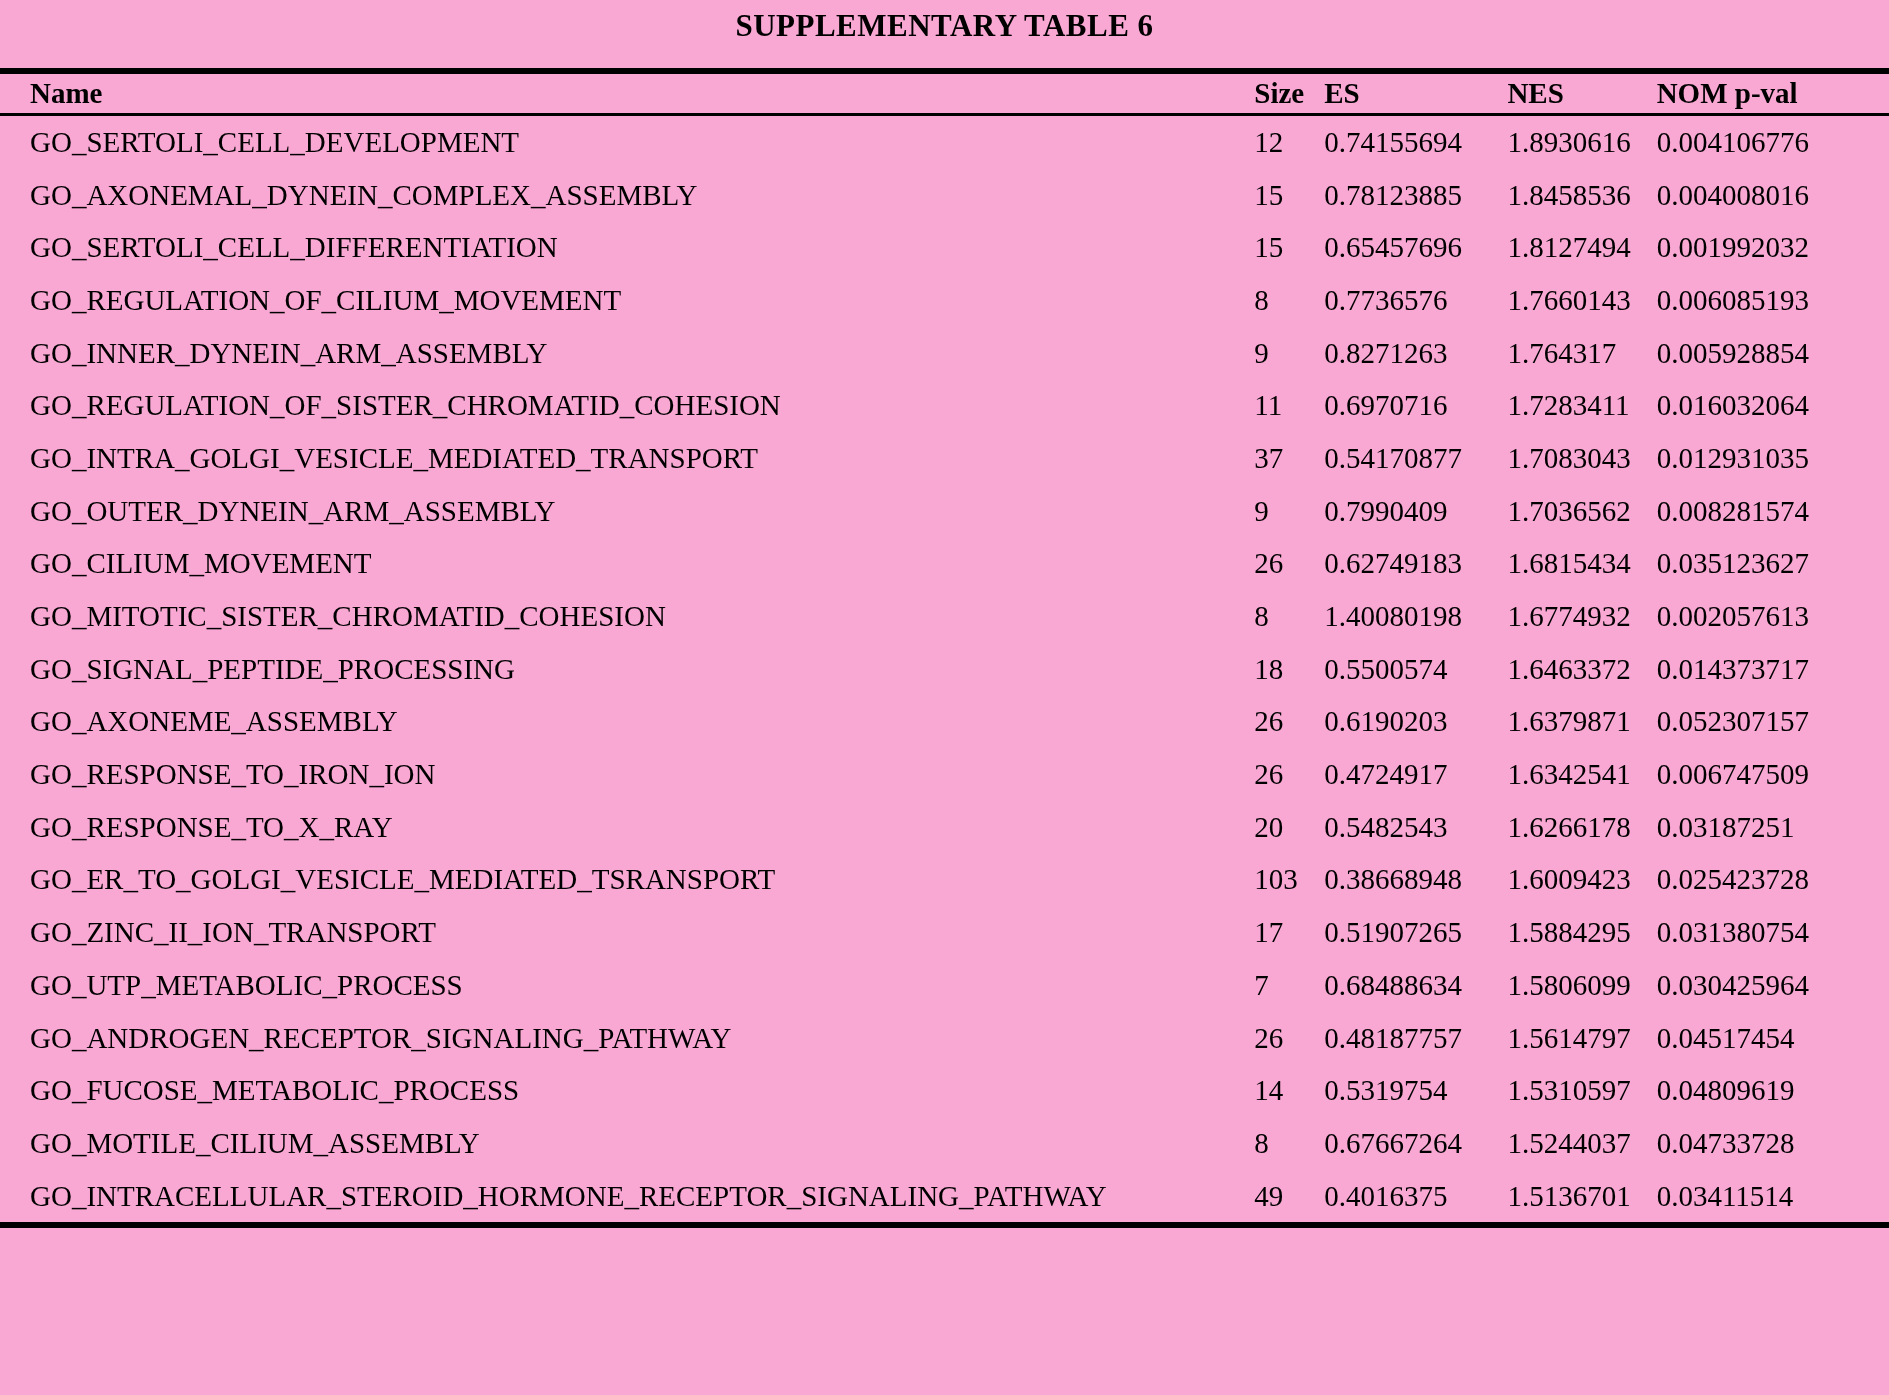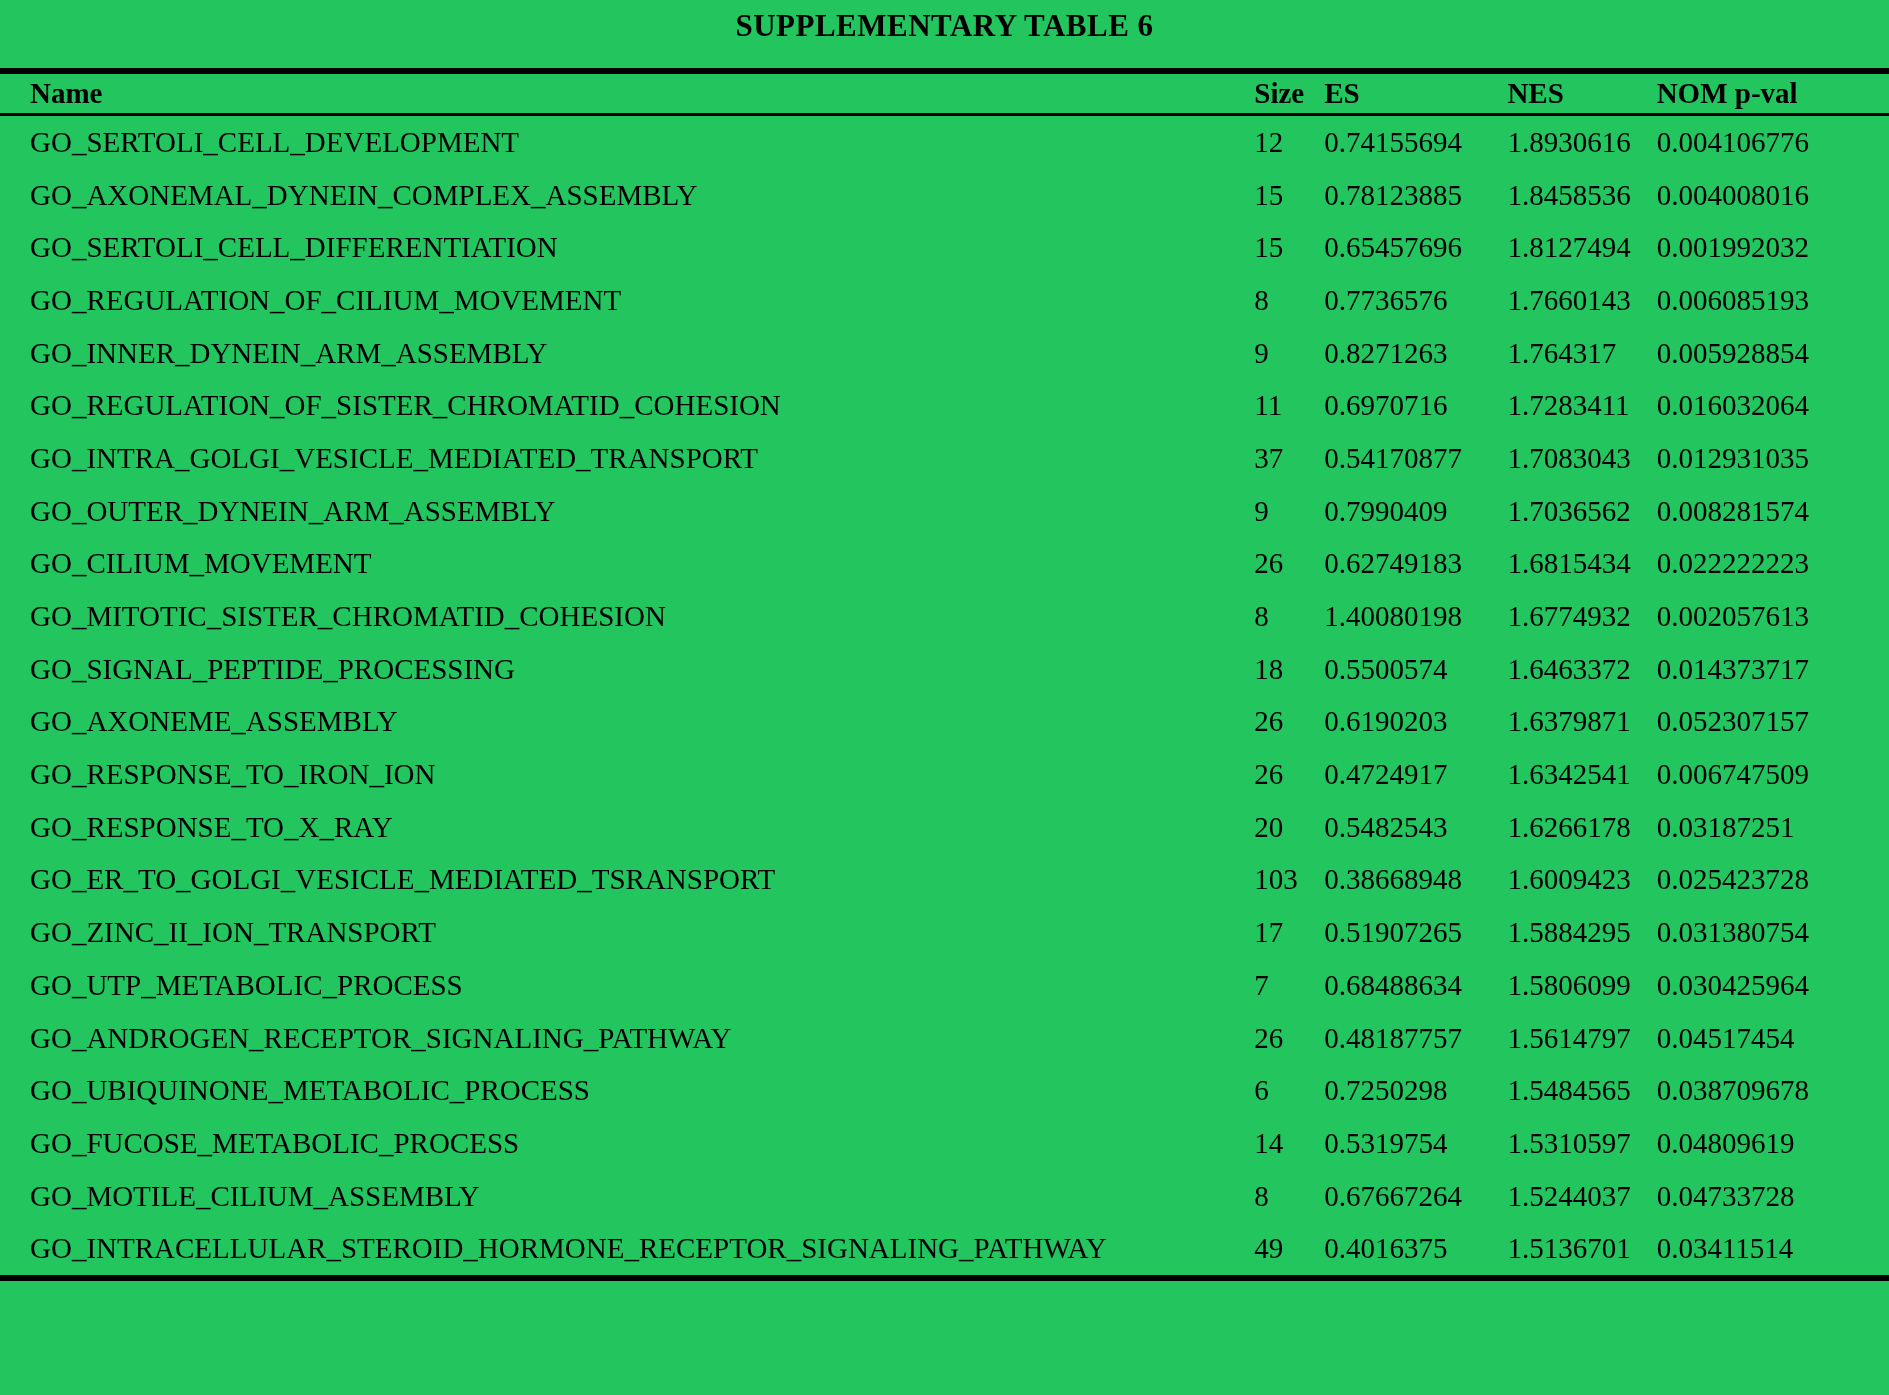--- a/index.html
+++ b/index.html
@@ -6,21 +6,21 @@
     margin: 0;
     padding: 0;
     background: #ffffff;
     color: #000000;
     font-family: "Liberation Serif", serif;
   }
   .page {
     position: relative;
     width: 1889px;
     height: 1395px;
-    background: #22c55e;
+    background: #f9a8d4;
     overflow: hidden;
   }
   .title {
     margin: 0;
     padding-top: 8px;
     text-align: center;
     font-size: 31px;
     font-weight: bold;
     letter-spacing: 0.5px;
   }
@@ -136,21 +136,21 @@
           <td>9</td>
           <td>0.7990409</td>
           <td>1.7036562</td>
           <td>0.008281574</td>
         </tr>
         <tr>
           <td>GO_CILIUM_MOVEMENT</td>
           <td>26</td>
           <td>0.62749183</td>
           <td>1.6815434</td>
-          <td>0.022222223</td>
+          <td>0.035123627</td>
         </tr>
         <tr>
           <td>GO_MITOTIC_SISTER_CHROMATID_COHESION</td>
           <td>8</td>
           <td>1.40080198</td>
           <td>1.6774932</td>
           <td>0.002057613</td>
         </tr>
         <tr>
           <td>GO_SIGNAL_PEPTIDE_PROCESSING</td>
@@ -202,27 +202,20 @@
           <td>0.030425964</td>
         </tr>
         <tr>
           <td>GO_ANDROGEN_RECEPTOR_SIGNALING_PATHWAY</td>
           <td>26</td>
           <td>0.48187757</td>
           <td>1.5614797</td>
           <td>0.04517454</td>
         </tr>
         <tr>
-          <td>GO_UBIQUINONE_METABOLIC_PROCESS</td>
-          <td>6</td>
-          <td>0.7250298</td>
-          <td>1.5484565</td>
-          <td>0.038709678</td>
-        </tr>
-        <tr>
           <td>GO_FUCOSE_METABOLIC_PROCESS</td>
           <td>14</td>
           <td>0.5319754</td>
           <td>1.5310597</td>
           <td>0.04809619</td>
         </tr>
         <tr>
           <td>GO_MOTILE_CILIUM_ASSEMBLY</td>
           <td>8</td>
           <td>0.67667264</td>

